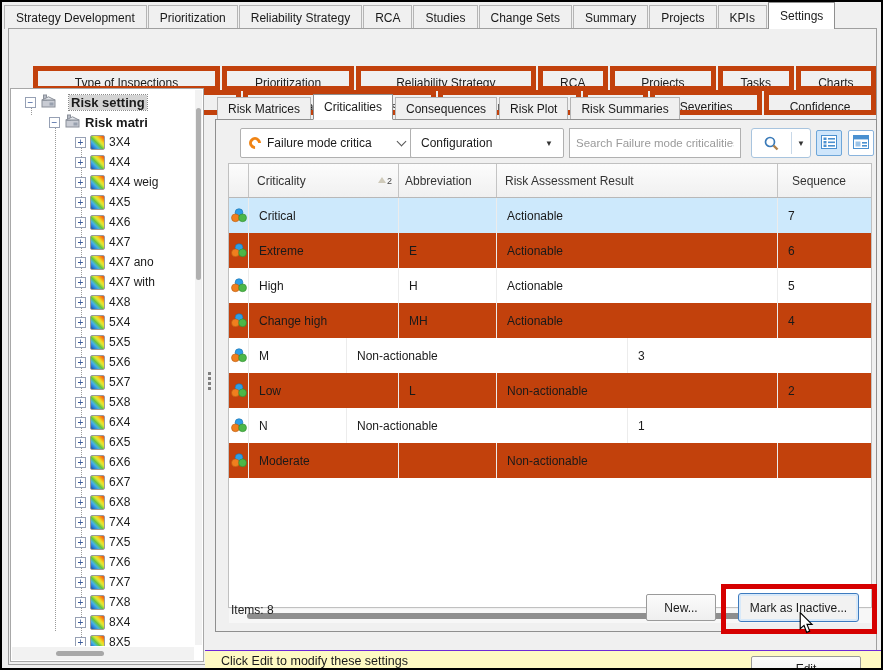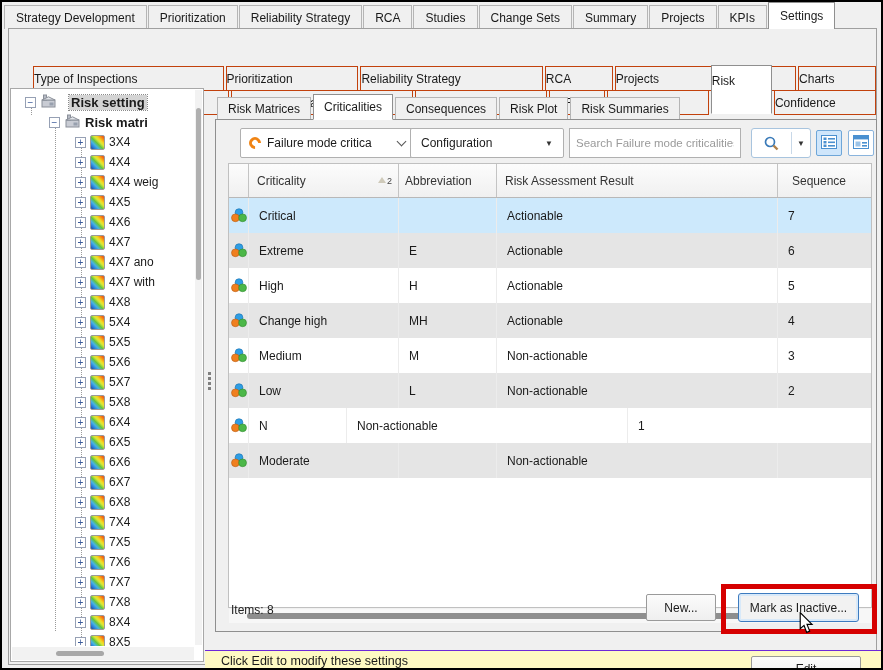--- a/index.html
+++ b/index.html
@@ -11,22 +11,22 @@
   
   .tabrow { position:absolute; display:flex; align-items:flex-end; }
   #topTabs { left:4px; top:3px; right:4px; height:26px; }
   .ttab { padding:0 11px; height:24px; line-height:24px; background:#f0f0f0;
           border:1px solid #b5b5b5; border-bottom:none; margin-right:1px; white-space:nowrap; cursor:default; }
   .ttab.active { background:#fff; height:27px; line-height:26px; border-color:#8f8f8f; z-index:5; position:relative; }
   #settingsPanel { position:absolute; left:8px; top:28px; width:869px; height:637px;
                    border:1px solid #9f9f9f; background:#f0f0f0; }
   #subTabsRow1 { left:24px; top:36px; width:845px; height:26px; }
   #subTabsRow2 { left:24px; top:60px; width:845px; height:26px; }
-  .stab { height:25px; line-height:25px; text-align:left; background:#f0f0f0;
-          border:1px solid #c2410c; margin-right:2px; overflow:hidden; white-space:nowrap; }
+  .stab { height:25px; line-height:25px; text-align:center; background:#f0f0f0;
+          border:5px solid #c2410c; margin-right:2px; overflow:hidden; white-space:nowrap; }
   .stab.active { background:#fff; height:49px; line-height:30px; margin-top:-24px;
                  border-color:#8f8f8f; border-bottom-color:#fff; z-index:6; position:relative;
                  vertical-align:top; align-self:flex-start; }
 
   
   #treePanel { position:absolute; left:10px; top:88px; width:194px; height:574px;
                background:#fff; border:1px solid #a8a8a8; overflow:hidden; }
   #treeContent { position:absolute; left:0; top:3px; right:9px; bottom:15px; overflow:hidden; }
   .trow { position:relative; height:20px; display:flex; align-items:center; white-space:nowrap; }
   .texp { width:11px; height:11px; border:1px solid #96a0b4; background:#fff; color:#3a5a9a;
@@ -91,21 +91,21 @@
   .col0 { width:20px; flex:0 0 20px; padding-left:0; }
   .col1 { width:150px; flex:0 0 150px; }
   .col2 { width:98px;  flex:0 0 98px; padding-left:6px; }
   .col3 { width:281px; flex:0 0 281px; }
   .col4 { flex:1; padding-left:14px; }
   .sortmark { margin-left:auto; margin-right:6px; display:flex; align-items:flex-end; }
   .sortmark .tri { width:0; height:0; border-left:4px solid transparent; border-right:4px solid transparent;
                    border-bottom:6px solid #cfcaba; margin-bottom:3px; }
   .sortmark .num { font-size:9px; color:#444; margin-left:1px; }
   .row { display:flex; height:35px; align-items:center; background:#fff; }
-  .row.alt { background:#e5e5e5; }
+  .row.alt { background:#c2410c; }
   .row.selected { background:#cde9fc; }
   .cell { height:100%; display:flex; align-items:center; padding-left:10px; border-right:1px solid #ececec;
           overflow:hidden; white-space:nowrap; }
   .cell:last-child { border-right:none; }
   .cell.c0 { justify-content:center; padding-left:0; }
   #tableHScroll { position:absolute; left:13px; top:489px; width:642px; height:14px; background:#f7f7f7; }
   #tableHScroll .thumb { position:absolute; left:18px; top:4px; width:495px; height:6px; background:#8e8e8e; border-radius:3px; }
 
   
   #itemsLabel { position:absolute; left:15px; top:483px; font-size:12px; color:#222; }
@@ -151,21 +151,20 @@
         <div class="stab" style="flex-grow: 1.5;">Projects</div>
         <div class="stab" style="flex-grow: 1;">Tasks</div>
         <div class="stab" style="flex-grow: 1;">Charts</div>
       </div>
     <div id="subTabsRow2" class="tabrow">
         <div class="stab" style="flex-grow: 2.1;">Strategy Development</div>
         <div class="stab" style="flex-grow: 1.8;">Damage Mechanisms</div>
         <div class="stab" style="flex-grow: 1.5;">Failure Modes</div>
         <div class="stab" style="flex-grow: 0.9;">PoF</div>
         <div class="stab" style="flex-grow: 1.3;">Severities</div>
-        <div class="stab active" style="flex-grow: 1;">Risk</div>
         <div class="stab" style="flex-grow: 1.1;">Confidence</div>
       </div>
   </div>
 
   <div id="treePanel">
     <div class="guide" style="left:20px; top:12px; height:14px;"></div>
     <div class="guide" style="left:44px; top:32px; height:510px;"></div>
     <div class="guide" style="left:70px; top:52px; height:498px;"></div>
     <div id="treeContent">
         <div class="trow" style="padding-left: 14px;">
@@ -469,21 +468,20 @@
             <div class="cell col4">4</div>
           </div>
           <div class="row">
             <div class="cell c0 col0">
               <svg width="16" height="15">
                 <circle cx="8" cy="4.6" r="3.9" fill="#2f9ee3" stroke="#1a6fae" stroke-width="0.6"></circle>
                 <circle cx="4.4" cy="9.8" r="3.9" fill="#f07f1e" stroke="#b55a10" stroke-width="0.6"></circle>
                 <circle cx="11.6" cy="9.8" r="3.9" fill="#4cb748" stroke="#2f8a2c" stroke-width="0.6"></circle>
               </svg>
             </div>
-            <div class="cell col1">Medium</div>
             <div class="cell col2">M</div>
             <div class="cell col3">Non-actionable</div>
             <div class="cell col4">3</div>
           </div>
           <div class="row alt">
             <div class="cell c0 col0">
               <svg width="16" height="15">
                 <circle cx="8" cy="4.6" r="3.9" fill="#2f9ee3" stroke="#1a6fae" stroke-width="0.6"></circle>
                 <circle cx="4.4" cy="9.8" r="3.9" fill="#f07f1e" stroke="#b55a10" stroke-width="0.6"></circle>
                 <circle cx="11.6" cy="9.8" r="3.9" fill="#4cb748" stroke="#2f8a2c" stroke-width="0.6"></circle>

